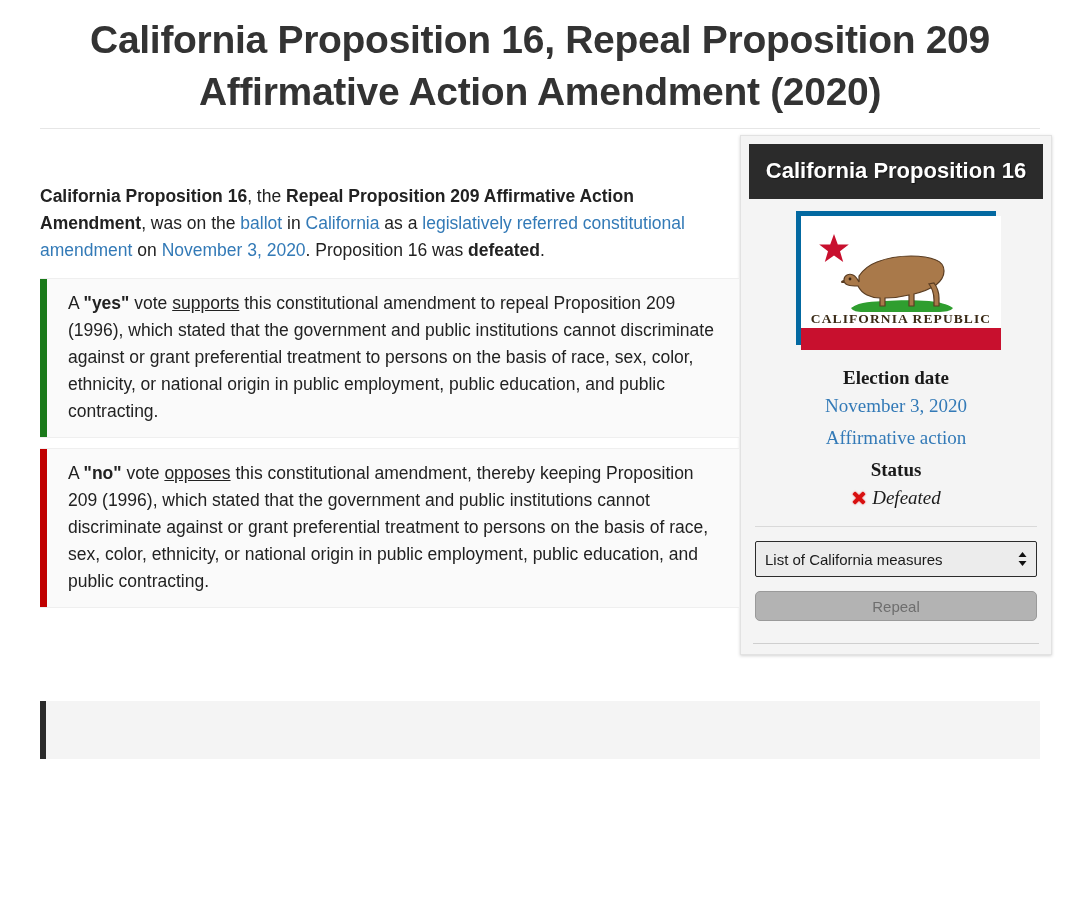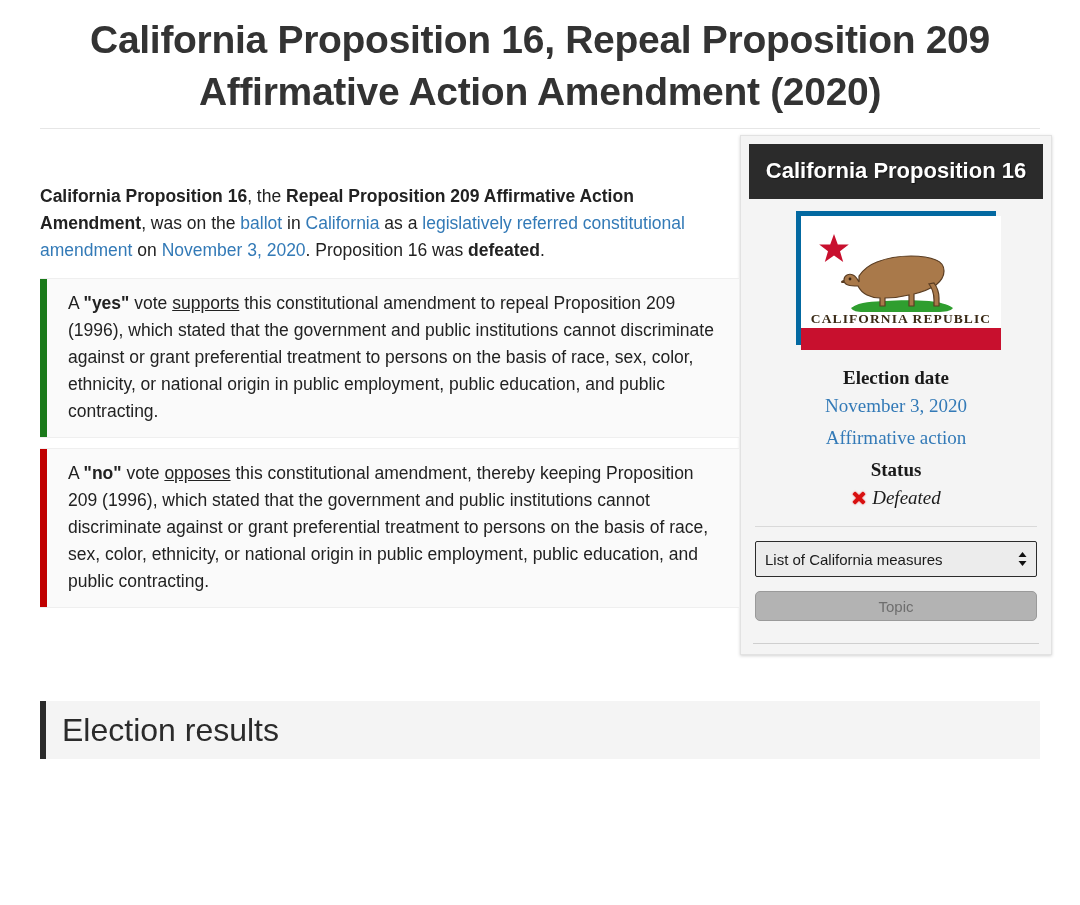--- a/index.html
+++ b/index.html
@@ -317,30 +317,29 @@
             <div class="ib-select">
               <span>List of California measures</span>
               <span class="arrows">
                 <svg width="9" height="16" viewBox="0 0 9 16" xmlns="http://www.w3.org/2000/svg">
                   <polygon points="4.5,1 8.5,6 0.5,6" fill="#111"></polygon>
                   <polygon points="4.5,15 8.5,10 0.5,10" fill="#111"></polygon>
                 </svg>
               </span>
             </div>
           </div>
-          <button class="ib-submit">Topic</button>
+          <button class="ib-submit">Repeal</button>
         </div>
 
         <div class="ib-bottom-rule"></div>
 
       </div>
     </div>
   </div>
 
   <div class="results-section">
     <div class="section-head">
       <span class="accent"></span>
-      <h2>Election results</h2>
     </div>
 
   </div>
 
 </div>
 
 </body></html>

